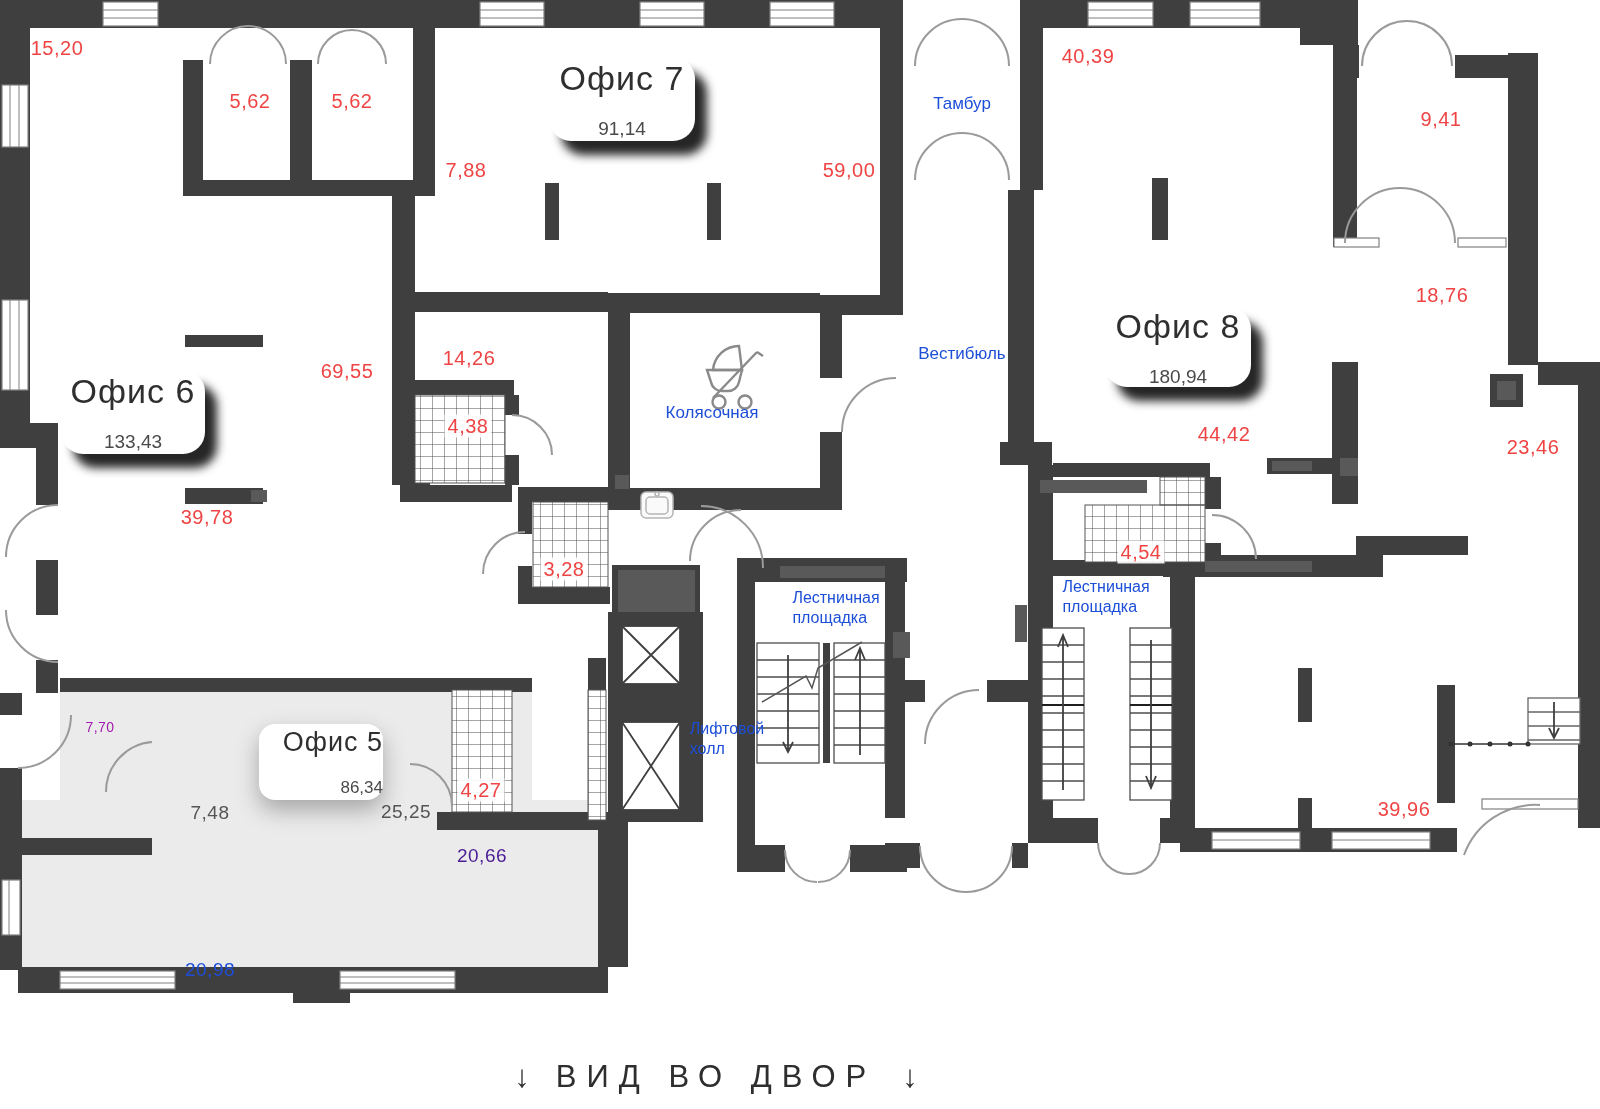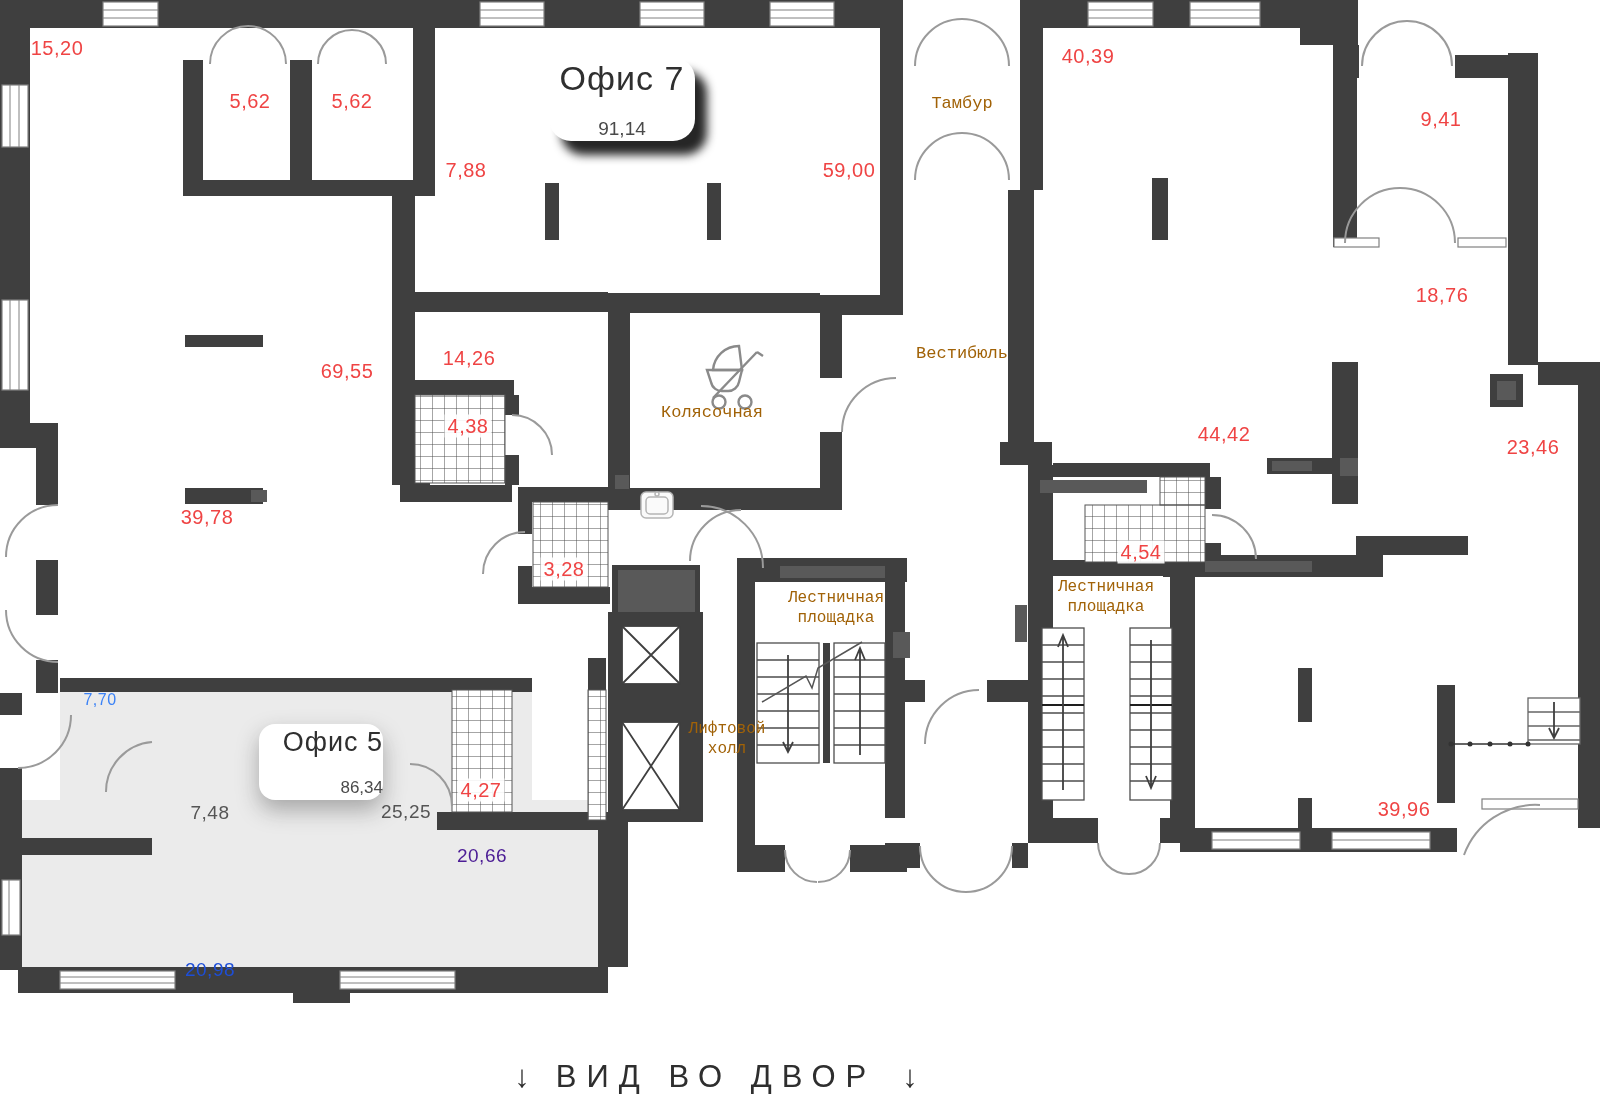--- a/index.html
+++ b/index.html
@@ -2,22 +2,22 @@
 <html><head>
 <meta charset="utf-8">
 <style>
   html,body{margin:0;padding:0;background:#ffffff;}
   #plan{position:relative;width:1600px;height:1109px;background:#ffffff;overflow:hidden;
         font-family:"Liberation Sans", sans-serif;}
   #linework{position:absolute;left:0;top:0;}
   .dim{position:absolute;transform:translate(-50%,-50%);font-size:20px;color:#ef4444;
        white-space:nowrap;letter-spacing:0.5px;}
   .dim.onhatch{background:rgba(255,255,255,0.9);padding:0 3px;margin-top:22px;}
-  .room-label{position:absolute;transform:translate(-50%,-50%);font-size:17px;color:#a16207;
-       text-align:center;line-height:1.25;white-space:nowrap;font-family:Liberation Mono, monospace;}
+  .room-label{position:absolute;transform:translate(-50%,-50%);font-size:17px;color:#1d4ed8;
+       text-align:left;line-height:1.25;white-space:nowrap;}
   .badge{position:absolute;background:#ffffff;border-radius:22px;display:flex;flex-direction:column;
        align-items:center;justify-content:center;box-shadow:12px 14px 10px rgba(8,8,8,0.88);
        z-index:5;}
   .badge .t{font-size:34px;color:#2f2f2f;letter-spacing:1px;}
   .badge .a{font-size:19px;color:#4a4a4a;margin-top:20px;}
   .badge.small{border-radius:16px;box-shadow:0 10px 22px rgba(40,40,40,0.35);align-items:flex-end;}
   .badge.small .t{font-size:27px;}
   .badge.small .a{font-size:17px;}
   .footer{position:absolute;left:716px;top:1077px;transform:translate(-50%,-50%);
        font-size:31px;color:#2e2e2e;letter-spacing:10px;white-space:nowrap;display:flex;
@@ -271,20 +271,28 @@
     <rect x="641" y="492" width="32" height="26" rx="5"></rect>
     <rect x="646" y="497" width="22" height="17" rx="4"></rect>
     <circle cx="657" cy="494" r="2"></circle>
   </g>
 </svg>
 
   <div class="badge" style="left:549px;top:57px;width:146px;height:84px">
     <div class="t">Офис 7</div>
     <div class="a">91,14</div>
   </div>
+  <div class="badge" style="left:1105px;top:307px;width:146px;height:80px">
+    <div class="t">Офис 8</div>
+    <div class="a">180,94</div>
+  </div>
+  <div class="badge" style="left:61px;top:370px;width:144px;height:84px">
+    <div class="t">Офис 6</div>
+    <div class="a">133,43</div>
+  </div>
   <div class="badge small" style="left:259px;top:724px;width:124px;height:76px">
     <div class="t">Офис 5</div>
     <div class="a">86,34</div>
   </div>
 
   <div class="dim" style="left:57px;top:48px">15,20</div>
   <div class="dim" style="left:250px;top:101px">5,62</div>
   <div class="dim" style="left:352px;top:101px">5,62</div>
   <div class="dim" style="left:466px;top:170px">7,88</div>
   <div class="dim" style="left:849px;top:170px">59,00</div>
@@ -293,21 +301,21 @@
   <div class="dim" style="left:1442px;top:295px">18,76</div>
   <div class="dim" style="left:469px;top:358px">14,26</div>
   <div class="dim onhatch" style="left:468px;top:404px">4,38</div>
   <div class="dim onhatch" style="left:564px;top:547px">3,28</div>
   <div class="dim" style="left:347px;top:371px">69,55</div>
   <div class="dim" style="left:207px;top:517px">39,78</div>
   <div class="dim" style="left:1224px;top:434px">44,42</div>
   <div class="dim" style="left:1533px;top:447px">23,46</div>
   <div class="dim onhatch" style="left:1141px;top:530px">4,54</div>
   <div class="dim onhatch" style="left:481px;top:768px">4,27</div>
-  <div class="dim" style="left:100px;top:700px;font-size:16px;color:#3b82f6">7,70</div>
+  <div class="dim" style="left:100px;top:727px;font-size:14px;color:#a21caf">7,70</div>
   <div class="dim" style="left:210px;top:813px;font-size:19px;color:#555">7,48</div>
   <div class="dim" style="left:406px;top:812px;font-size:19px;color:#555">25,25</div>
   <div class="dim" style="left:482px;top:856px;font-size:19px;color:#4c1d95">20,66</div>
   <div class="dim" style="left:210px;top:970px;font-size:19px;color:#1d4ed8">20,98</div>
   <div class="dim" style="left:1404px;top:809px">39,96</div>
 
   <div class="room-label" style="left:962px;top:104px">Тамбур</div>
   <div class="room-label" style="left:962px;top:354px">Вестибюль</div>
   <div class="room-label" style="left:712px;top:413px">Колясочная</div>
   <div class="room-label" style="left:836px;top:608px;font-size:16px">

